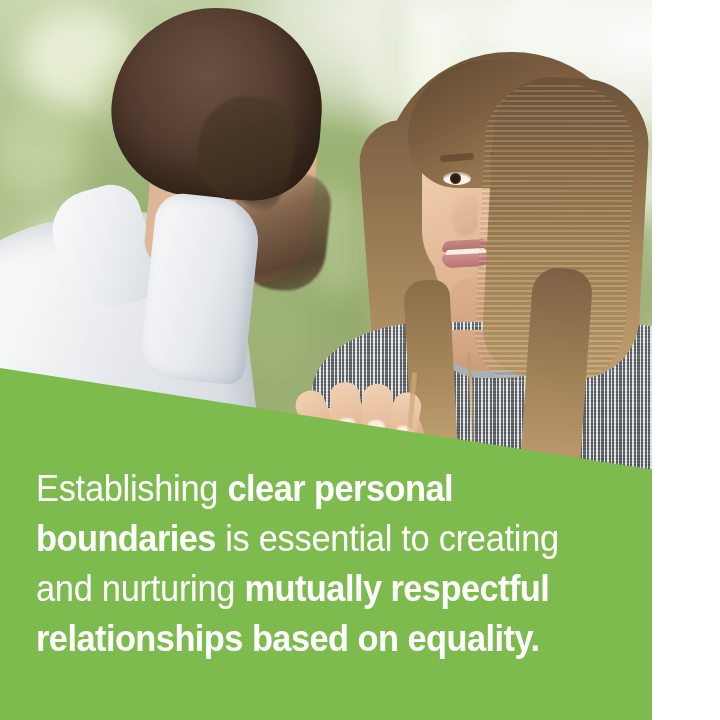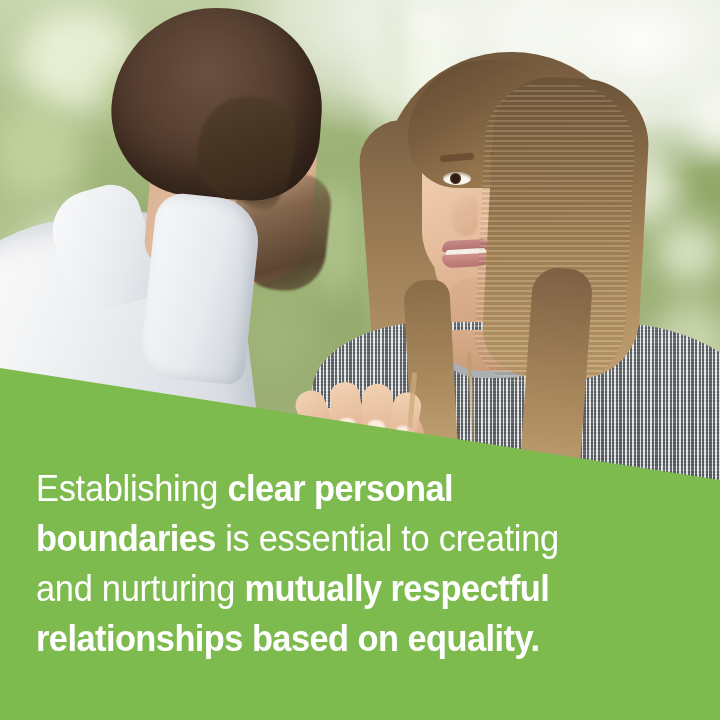--- a/index.html
+++ b/index.html
@@ -7,21 +7,21 @@
     margin: 0;
     padding: 0;
     background: #ffffff;
   }
   body {
     font-family: "Liberation Sans", sans-serif;
   }
 
   .card {
     position: relative;
-    width: 720px;
+    width: 652px;
     height: 720px;
     overflow: hidden;
     background: #7f1d1d;
   }
 
   
   .photo {
     position: absolute;
     left: 0; top: 0;
     width: 720px;

